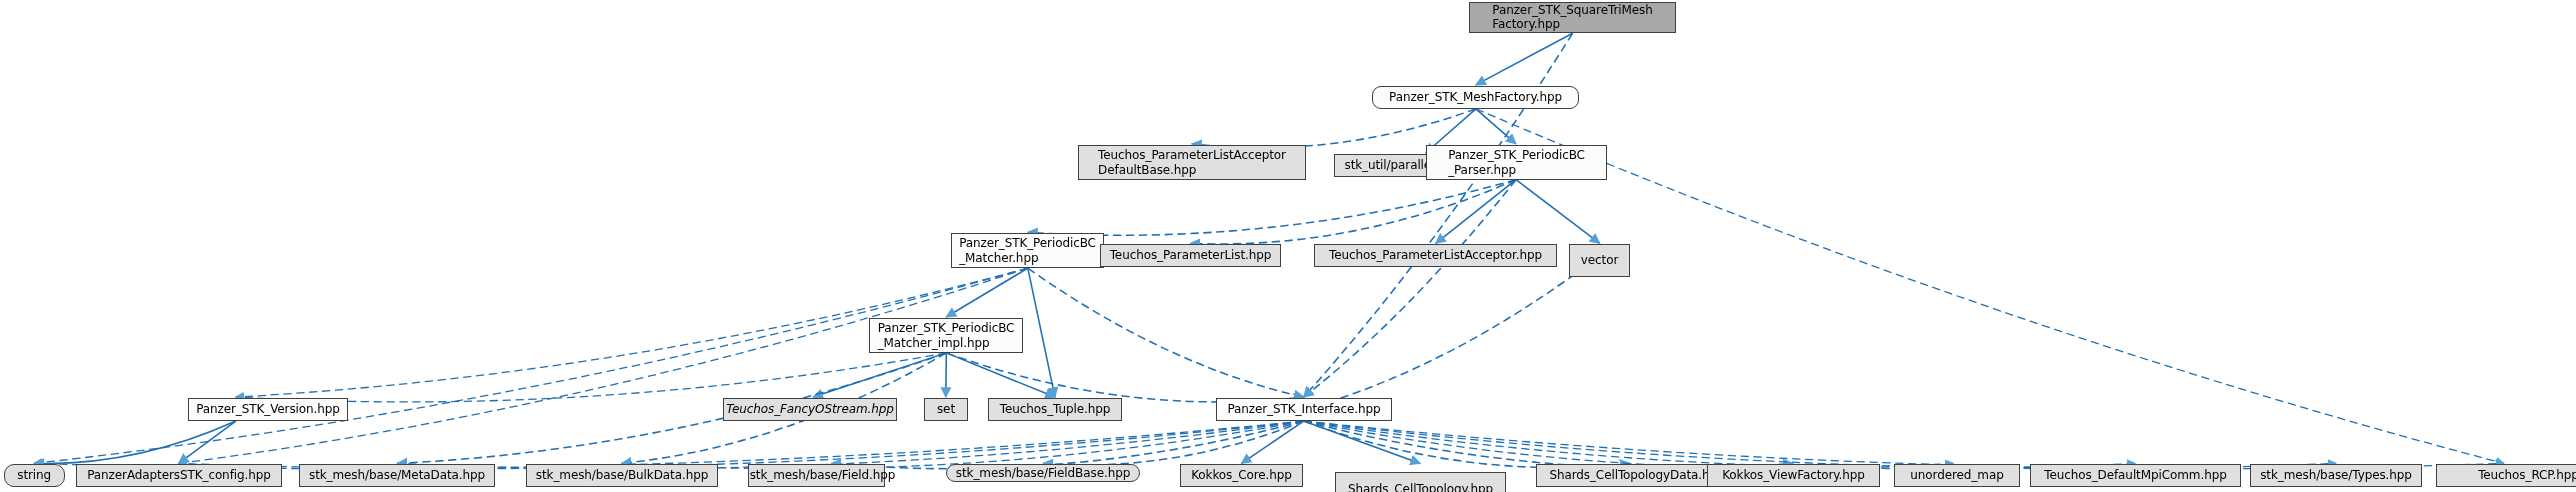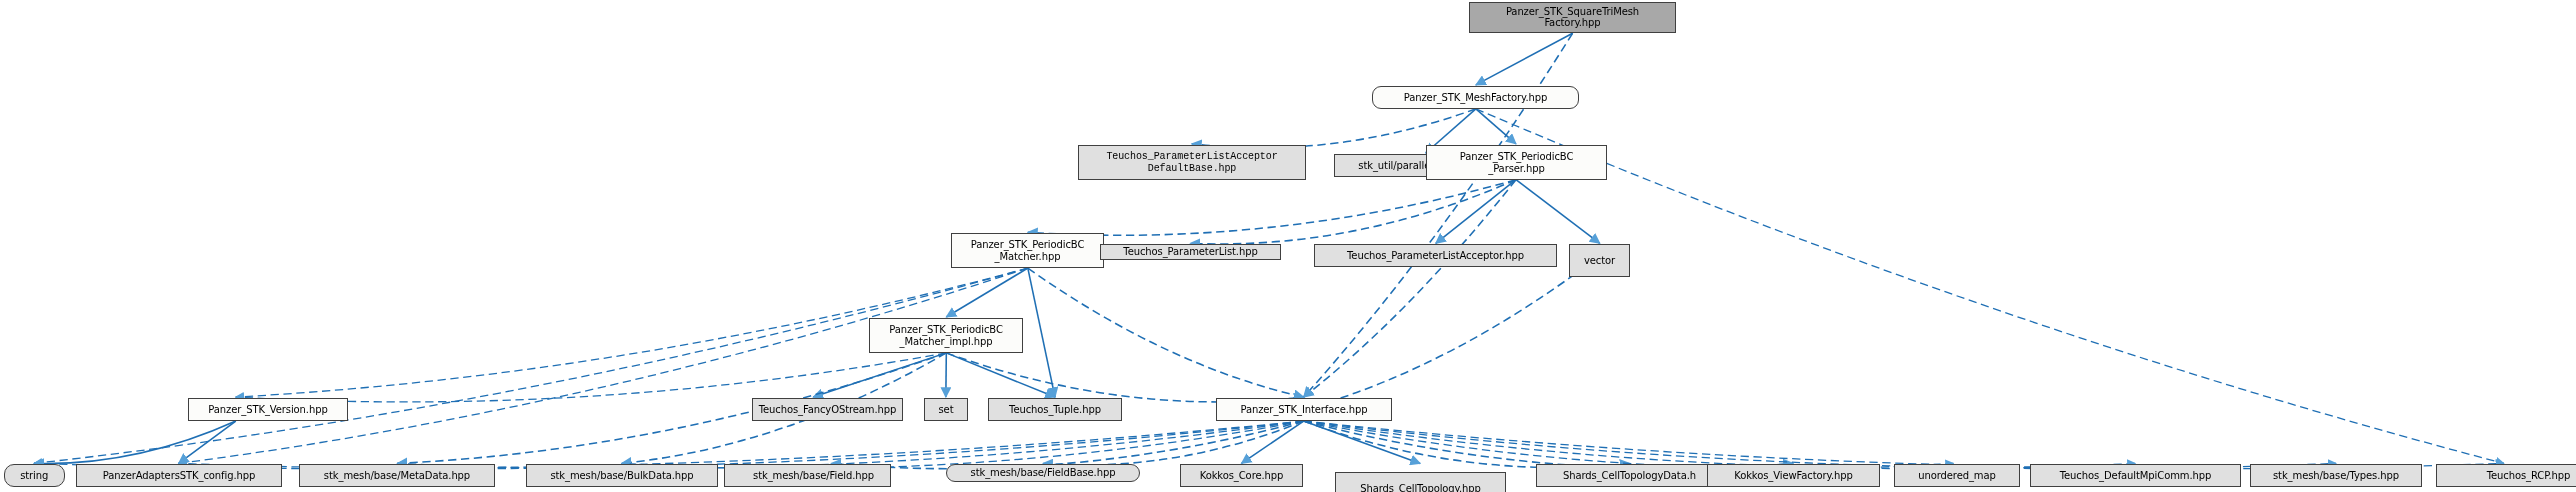--- a/index.html
+++ b/index.html
@@ -22,42 +22,40 @@
     width: 2576px;
     height: 493px;
     pointer-events: none;
   }
   .node {
     position: absolute;
     box-sizing: border-box;
     border: 0.9px solid #404040;
     background: #e0e0e0;
     color: #000000;
-    font-size: 10px;
+    font-size: 12px;
     line-height: 1.18;
-    text-align: center;
     display: flex;
     align-items: center;
     justify-content: center;
     white-space: pre-line;
     letter-spacing: -0.1px;
     z-index: 5;
   }
   .node.root {
     background: #a8a8a8;
     border: 1.8px solid #404040;
     font-weight: normal;
   }
   .node.mid {
     background: #fcfcfa;
     border: 1.8px solid #404040;
   }
   .node.box2 {
     border-width: 1.8px;
-    font-family: Liberation Mono, monospace;
   }
 </style>
 </head>
 <body>
 
 <div id="graph">
   <svg class="edges" viewBox="0 0 2797 535">
     <defs>
       <marker id="ah" viewBox="0 0 10 10" refX="9" refY="5" markerWidth="7" markerHeight="7" orient="auto-start-reverse">
         <path d="M 0 0 L 10 5 L 0 10 z" fill="#56a0d8"></path>
@@ -111,35 +109,35 @@
       <div class="node root" style="left: 1469px; top: 1.8px; width: 207px; height: 31px;">Panzer_STK_SquareTriMesh
 Factory.hpp</div>
       <div class="node mid" style="left: 1372px; top: 86px; width: 207px; height: 23px; border-radius: 9px;">Panzer_STK_MeshFactory.hpp</div>
       <div class="node box2" style="left: 1078px; top: 145px; width: 228px; height: 35px;">Teuchos_ParameterListAcceptor
 DefaultBase.hpp</div>
       <div class="node" style="left: 1334px; top: 154px; width: 184px; height: 23px;">stk_util/parallel/Parallel.hpp</div>
       <div class="node mid" style="left: 1426px; top: 145px; width: 181px; height: 35px;">Panzer_STK_PeriodicBC
 _Parser.hpp</div>
       <div class="node mid" style="left: 951px; top: 233px; width: 153px; height: 35px;">Panzer_STK_PeriodicBC
 _Matcher.hpp</div>
-      <div class="node" style="left: 1100px; top: 244px; width: 181px; height: 16px;">Teuchos_ParameterList.hpp</div>
+      <div class="node" style="left: 1100px; top: 244px; width: 181px; height: 23px;">Teuchos_ParameterList.hpp</div>
       <div class="node" style="left: 1314px; top: 244px; width: 243px; height: 23px;">Teuchos_ParameterListAcceptor.hpp</div>
       <div class="node" style="left: 1569px; top: 244px; width: 61px; height: 33px;">vector</div>
       <div class="node mid" style="left: 869px; top: 318px; width: 154px; height: 35px;">Panzer_STK_PeriodicBC
 _Matcher_impl.hpp</div>
       <div class="node mid" style="left: 156px; top: 398px; width: 160px; height: 23px; margin-left: 32px;">Panzer_STK_Version.hpp</div>
-      <div class="node" style="left: 752px; top: 398px; width: 151px; height: 23px;">Teuchos_FancyOStream.hpp</div>
+      <div class="node" style="left: 723px; top: 398px; width: 174px; height: 23px; font-style: italic;">Teuchos_FancyOStream.hpp</div>
       <div class="node" style="left: 924px; top: 398px; width: 44px; height: 23px;">set</div>
       <div class="node" style="left: 988px; top: 398px; width: 134px; height: 23px;">Teuchos_Tuple.hpp</div>
       <div class="node mid" style="left: 1216px; top: 398px; width: 176px; height: 23px;">Panzer_STK_Interface.hpp</div>
       <div class="node" style="left: 3.7px; top: 464px; width: 61px; height: 23px; border-radius: 10px;">string</div>
       <div class="node" style="left: 76px; top: 464px; width: 206px; height: 23px;">PanzerAdaptersSTK_config.hpp</div>
       <div class="node" style="left: 299px; top: 464px; width: 196px; height: 23px;">stk_mesh/base/MetaData.hpp</div>
       <div class="node" style="left: 526px; top: 464px; width: 192px; height: 23px;">stk_mesh/base/BulkData.hpp</div>
-      <div class="node" style="left: 724px; top: 464px; width: 167px; height: 23px; padding-left: 12px;">stk_mesh/base/Field.hpp</div>
+      <div class="node" style="left: 748px; top: 464px; width: 137px; height: 23px; padding-left: 12px;">stk_mesh/base/Field.hpp</div>
       <div class="node" style="left: 946px; top: 464px; width: 194px; height: 18px; border-radius: 11px;">stk_mesh/base/FieldBase.hpp</div>
       <div class="node" style="left: 1180px; top: 464px; width: 123px; height: 23px;">Kokkos_Core.hpp</div>
       <div class="node" style="left: 1335px; top: 472px; width: 171px; height: 34px;">Shards_CellTopology.hpp</div>
       <div class="node" style="left: 1536px; top: 464px; width: 187px; height: 23px;">Shards_CellTopologyData.h</div>
       <div class="node" style="left: 1707px; top: 464px; width: 173px; height: 23px;">Kokkos_ViewFactory.hpp</div>
       <div class="node" style="left: 1894px; top: 464px; width: 126px; height: 23px;">unordered_map</div>
       <div class="node" style="left: 2030px; top: 464px; width: 211px; height: 23px;">Teuchos_DefaultMpiComm.hpp</div>
       <div class="node" style="left: 2250px; top: 464px; width: 172px; height: 23px;">stk_mesh/base/Types.hpp</div>
       <div class="node" style="left: 2436px; top: 464px; width: 149px; height: 23px; padding-left: 36px;">Teuchos_RCP.hpp</div>
     </div>

